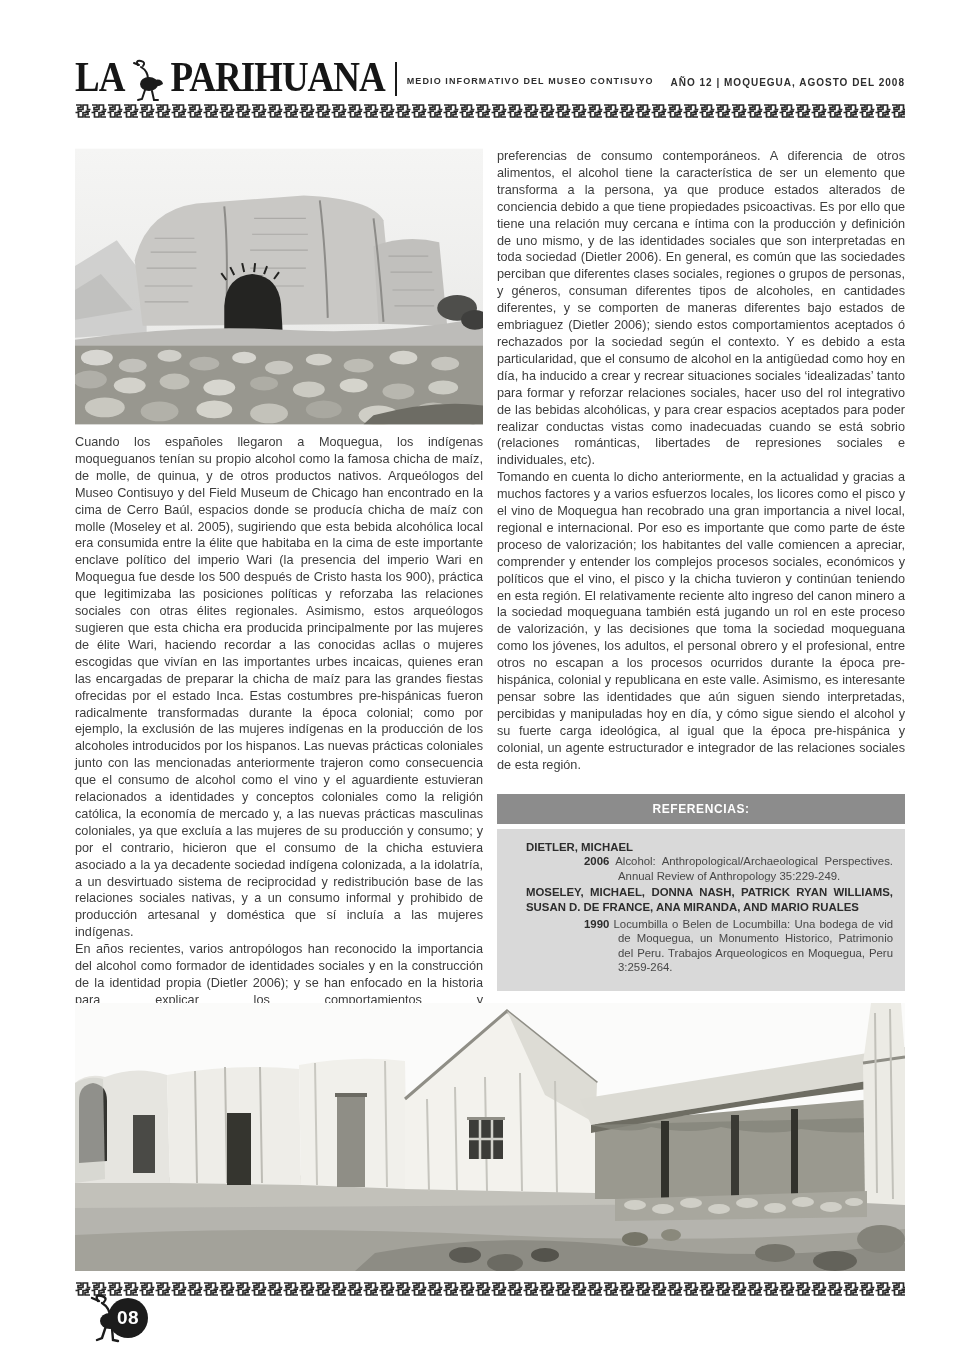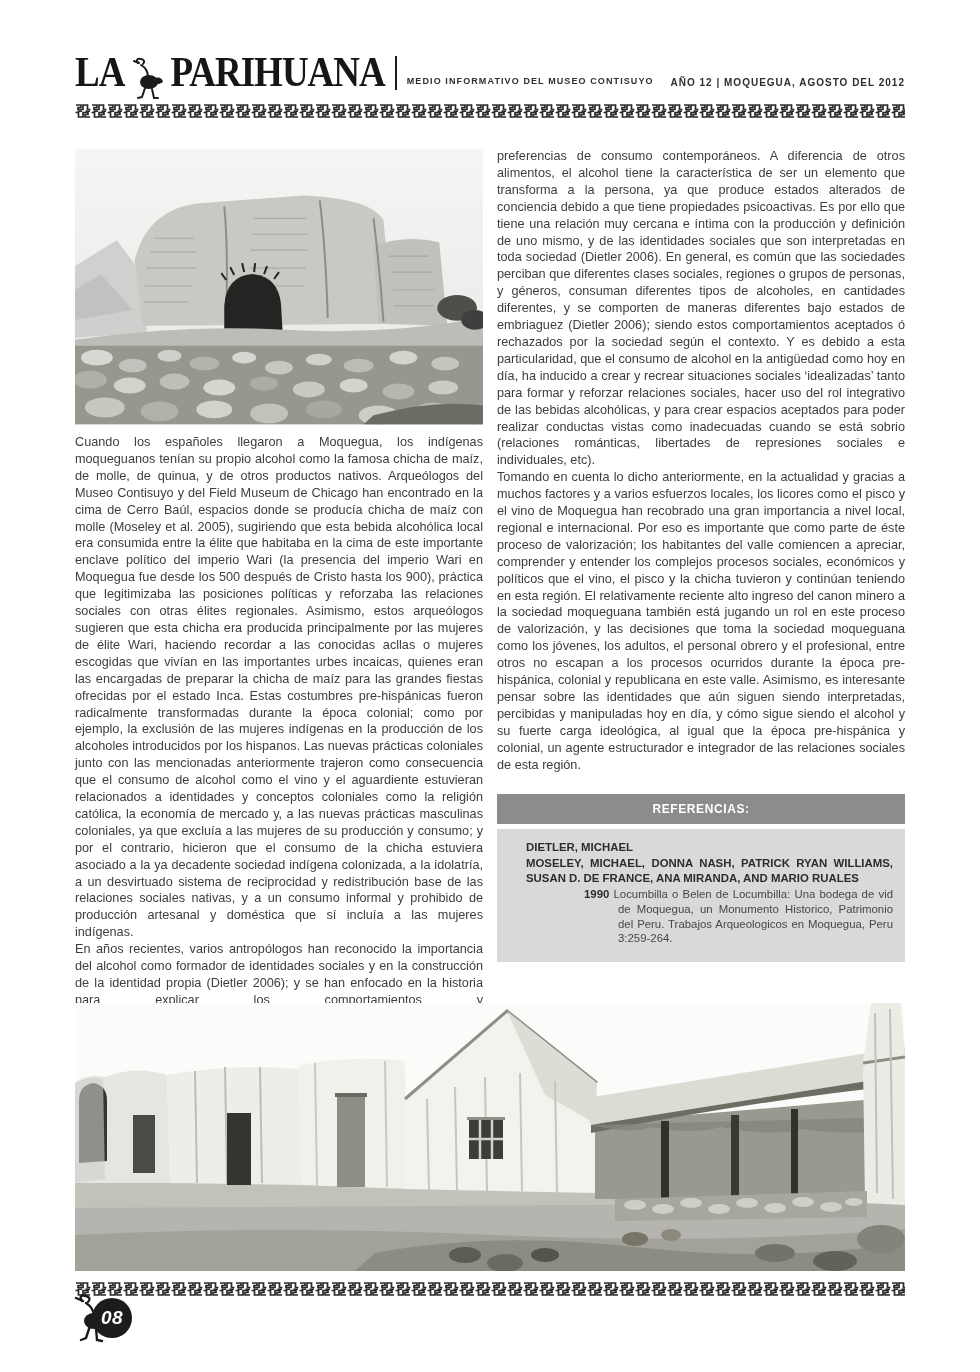--- a/index.html
+++ b/index.html
@@ -5,21 +5,21 @@
   html,body{margin:0;padding:0;background:#ffffff;}
   #page{
     position:relative; width:980px; height:1372px; background:#ffffff;
     font-family:"Liberation Sans",sans-serif; color:#3d3d3d; overflow:hidden;
   }
   
   #masthead{
     position:absolute; top:56px; left:75px; width:830px; height:46px;
     display:flex; align-items:flex-end;
   }
-  .mast-left{display:flex; align-items:flex-start;}
+  .mast-left{display:flex; align-items:center;}
   .mast-title{
     font-family:"Liberation Serif",serif; font-weight:700; color:#161616;
     font-size:37px; line-height:1; letter-spacing:-1px;
     display:inline-block; transform:scaleY(1.12); transform-origin:bottom;
   }
   .mast-bird{margin:0 4px -2px 4px;}
   .mast-divider{width:2px; height:34px; background:#1a1a1a; margin:0 10px 0 10px;}
   .mast-subtitle{
     font-size:9px; font-weight:700; letter-spacing:1.1px; color:#2e2e2e;
     padding-bottom:16px; white-space:nowrap;margin-top:20px;
@@ -55,21 +55,21 @@
     margin-top:5px; padding:11px 12px 14px 12px;
     font-size:11.4px; line-height:14.6px;
   }
   .ref-entry{margin-bottom:2px;}
   .ref-authors{font-weight:700; color:#2c2c2c; text-align:justify;}
   .ref-body{padding-left:92px; text-indent:-34px; text-align:justify; color:#474747;}
   .ref-year{font-weight:700; color:#2c2c2c;}
   
   #bottom-photo{position:absolute; top:1003px; left:75px;}
   
-  #footer-logo{position:absolute; top:1292px; left:66px; width:86px; height:58px;font-style:italic;}
+  #footer-logo{position:absolute; top:1292px; left:82px; width:86px; height:58px;}
   #page-circle{
     position:absolute; left:26px; top:6px; width:40px; height:40px; border-radius:50%;
     background:#1c1c1c; display:flex; align-items:center; justify-content:center;
     color:#ffffff; font-weight:700; font-size:19px; letter-spacing:.5px;
   }
   #footer-bird{position:absolute; left:0; top:0;}
 </style>
 </head>
 <body>
 
@@ -88,21 +88,21 @@
         <path d="M26,22 q8,-2 9,4 q-6,4 -10,1" fill="#1b1b1b"></path>
         <g fill="none" stroke="#1b1b1b" stroke-width="2" stroke-linecap="round">
           <path d="M17,32 l-3,9 l-4,1"></path>
           <path d="M24,33 l2,9 l4,0"></path>
         </g>
       </svg>
       <span class="mast-title">PARIHUANA</span>
       <div class="mast-divider"></div>
       <span class="mast-subtitle">MEDIO INFORMATIVO DEL MUSEO CONTISUYO</span>
     </div>
-    <span class="mast-right">AÑO 12 | MOQUEGUA, AGOSTO DEL 2012</span>
+    <span class="mast-right">AÑO 12 | MOQUEGUA, AGOSTO DEL 2008</span>
   </div>
 
   <svg id="band-top" class="band" width="830" height="14" viewBox="0 0 830 14" preserveAspectRatio="none">
     <defs>
       <pattern id="band" width="16" height="14" patternUnits="userSpaceOnUse">
         <path d="M1,1 h5 v2.5 h-3 v2 h5 V1 h4.5 v4.5 h3" fill="none" stroke="#282828" stroke-width="1.7"></path>
         <rect x="2.5" y="6.4" width="4.5" height="1.6" fill="#282828"></rect>
         <rect x="10.5" y="6.4" width="4.5" height="1.6" fill="#282828"></rect>
         <path d="M15,13 h-5 v-2.5 h3 v-2 h-5 v4.5 H3.5 V8.5 H.5" fill="none" stroke="#282828" stroke-width="1.7"></path>
       </pattern>
@@ -196,20 +196,21 @@
           <p class="body-p">Tomando en cuenta lo dicho anteriormente, en la actualidad y gracias a muchos factores y a varios esfuerzos locales, los licores como el pisco y el vino de Moquegua han recobrado una gran importancia a nivel local, regional e internacional. Por eso es importante que como parte de éste proceso de valorización; los habitantes del valle comiencen a apreciar, comprender y entender los complejos procesos sociales, económicos y políticos que el vino, el pisco y la chicha tuvieron y continúan teniendo en esta región. El relativamente reciente alto ingreso del canon minero a la sociedad moqueguana también está jugando un rol en este proceso de valorización, y las decisiones que toma la sociedad moqueguana como los jóvenes, los adultos, el personal obrero y el profesional, entre otros no escapan a los procesos ocurridos durante la época pre-hispánica, colonial y republicana en este valle. Asimismo, es interesante pensar sobre las identidades que aún siguen siendo interpretadas, percibidas y manipuladas hoy en día, y cómo sigue siendo el alcohol y su fuerte carga ideológica, al igual que la época pre-hispánica y colonial, un agente estructurador e integrador de las relaciones sociales de esta región.</p>
         </div>
 
       <div id="refs">
         <div id="refs-bar" style="background:#8c8c8c;">
           <span>REFERENCIAS:</span>
         </div>
         <div id="refs-box" style="background:#d9d9d9;padding-left:29px;">
             <div class="ref-entry">
               <div class="ref-authors">DIETLER, MICHAEL</div>
+              <div class="ref-body"><span class="ref-year">2006</span> Alcohol: Anthropological/Archaeological Perspectives. Annual Review of Anthropology 35:229-249.</div>
             </div>
             <div class="ref-entry">
               <div class="ref-authors">MOSELEY, MICHAEL, DONNA NASH, PATRICK RYAN WILLIAMS, SUSAN D. DE FRANCE, ANA MIRANDA, AND MARIO RUALES</div>
             </div>
             <div class="ref-entry">
               <div class="ref-body"><span class="ref-year">1990</span> Locumbilla o Belen de Locumbilla: Una bodega de vid de Moquegua, un Monumento Historico, Patrimonio del Peru. Trabajos Arqueologicos en Moquegua, Peru 3:259-264.</div>
             </div>
           </div>
       </div>
     </div>

